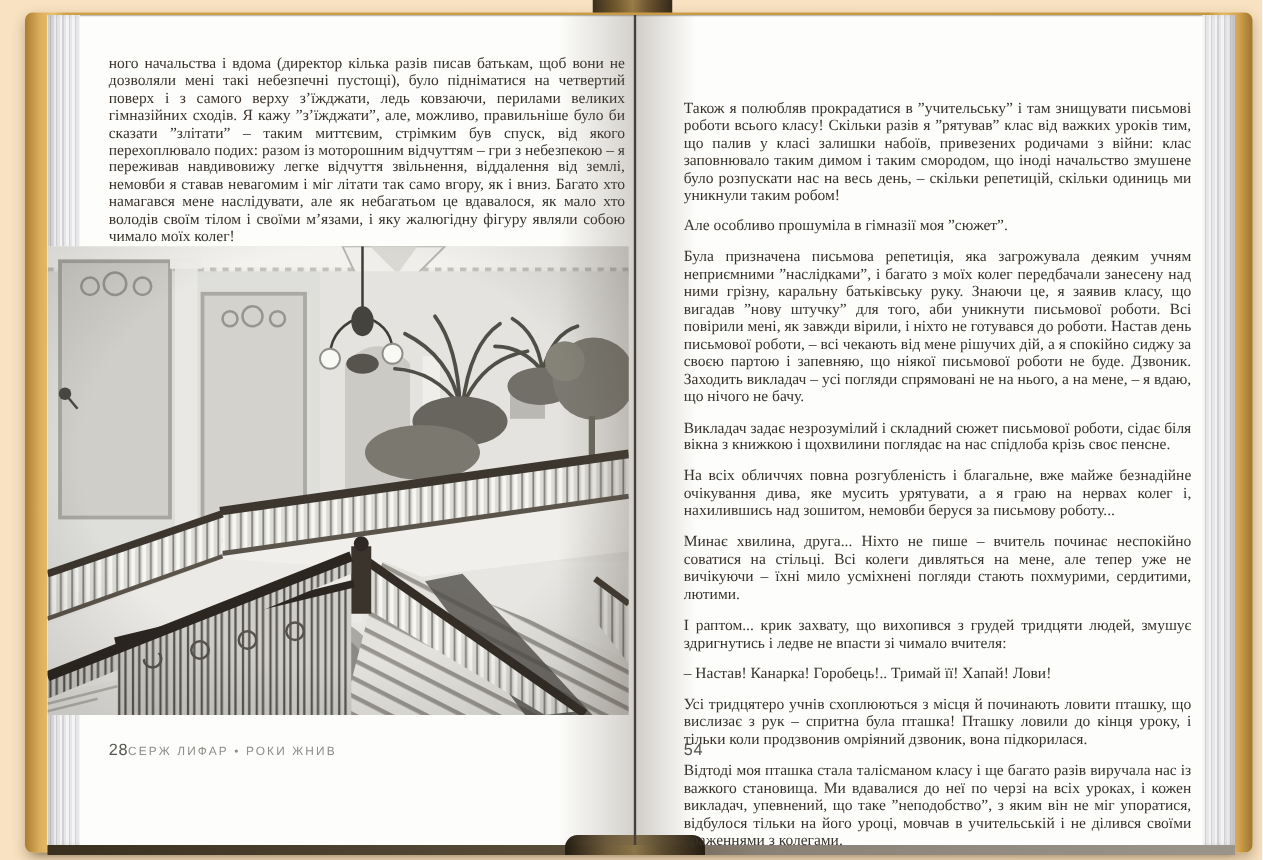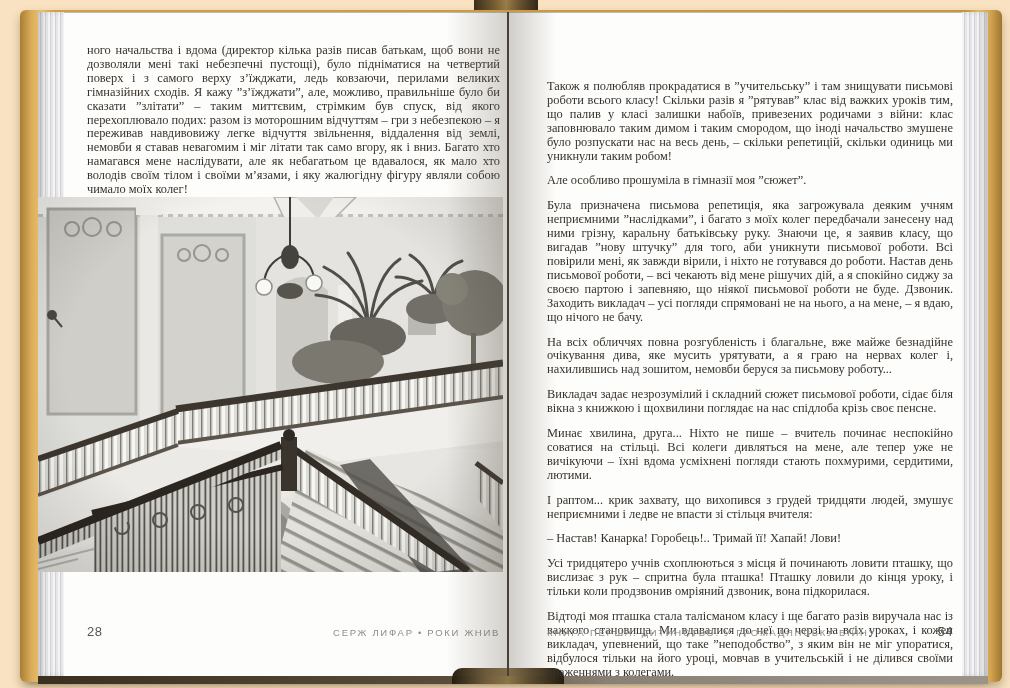--- a/index.html
+++ b/index.html
@@ -56,21 +56,21 @@
   
   .body-copy{color:#38322b;font-size:12.4px;line-height:13.9px;text-align:justify;}
   .body-copy p{margin:0 0 11px;}
   .left-text{position:absolute;left:87px;top:44px;width:413px;}
   .right-text{position:absolute;left:547px;top:44px;width:406px;margin-top:36px;}
   .photo{
     position:absolute;left:38px;top:197px;width:465px;height:375px;
   }
   .photo svg{display:block;width:100%;height:100%;}
   .footer{
-    position:absolute;top:624px;display:flex;justify-content:space-between;align-items:baseline;
+    position:absolute;top:592px;display:flex;align-items:baseline;
   }
   .footer-left{left:87px;width:413px;}
   .footer-right{left:547px;width:406px;}
   .pagenum{font-family:"Liberation Sans",sans-serif;font-size:13px;color:#545450;letter-spacing:.5px;}
   .running{font-family:"Liberation Sans",sans-serif;font-size:9.5px;color:#8f8d8a;letter-spacing:1.7px;white-space:nowrap;}
 </style>
 </head>
 <body>
 
 <div class="scene">
@@ -219,28 +219,27 @@
 
   <div class="gutter-shade-l"></div>
   <div class="gutter-shade-r"></div>
   <div class="gutter"></div>
 
   <div>
     <div class="right-text body-copy">
         <p>Також я полюбляв прокрадатися в ”учительську” і там знищувати письмові роботи всього класу! Скільки разів я ”рятував” клас від важких уроків тим, що палив у класі залишки набоїв, привезених родичами з війни: клас заповнювало таким димом і таким смородом, що іноді начальство змушене було розпускати нас на весь день, – скільки репетицій, скільки одиниць ми уникнули таким робом!</p>
         <p>Але особливо прошуміла в гімназії моя ”сюжет”.</p>
         <p>Була призначена письмова репетиція, яка загрожувала деяким учням неприємними ”наслідками”, і багато з моїх колег передбачали занесену над ними грізну, каральну батьківську руку. Знаючи це, я заявив класу, що вигадав ”нову штучку” для того, аби уникнути письмової роботи. Всі повірили мені, як завжди вірили, і ніхто не готувався до роботи. Настав день письмової роботи, – всі чекають від мене рішучих дій, а я спокійно сиджу за своєю партою і запевняю, що ніякої письмової роботи не буде. Дзвоник. Заходить викладач – усі погляди спрямовані не на нього, а на мене, – я вдаю, що нічого не бачу.</p>
+        <p>Викладач задає незрозумілий і складний сюжет письмової роботи, сідає біля вікна з книжкою і щохвилини поглядає на нас спідлоба крізь своє пенсне.</p>
         <p>На всіх обличчях повна розгубленість і благальне, вже майже безнадійне очікування дива, яке мусить урятувати, а я граю на нервах колег і, нахилившись над зошитом, немовби беруся за письмову роботу...</p>
-        <p>Викладач задає незрозумілий і складний сюжет письмової роботи, сідає біля вікна з книжкою і щохвилини поглядає на нас спідлоба крізь своє пенсне.</p>
-        <p>Минає хвилина, друга... Ніхто не пише – вчитель починає неспокійно соватися на стільці. Всі колеги дивляться на мене, але тепер уже не вичікуючи – їхні вдома усміхнені погляди стають похмурими, сердитими, лютими.</p>
-        <p>І раптом... крик захвату, що вихопився з грудей тридцяти людей, змушує неприємними і ледве не впасти зі стільця вчителя:</p>
+        <p>Минає хвилина, друга... Ніхто не пише – вчитель починає неспокійно соватися на стільці. Всі колеги дивляться на мене, але тепер уже не вичікуючи – їхні мило усміхнені погляди стають похмурими, сердитими, лютими.</p>
+        <p>І раптом... крик захвату, що вихопився з грудей тридцяти людей, змушує здригнутись і ледве не впасти зі чимало вчителя:</p>
         <p>– Настав! Канарка! Горобець!.. Тримай її! Хапай! Лови!</p>
         <p>Усі тридцятеро учнів схоплюються з місця й починають ловити пташку, що вислизає з рук – спритна була пташка! Пташку ловили до кінця уроку, і тільки коли продзвонив омріяний дзвоник, вона підкорилася.</p>
         <p>Відтоді моя пташка стала талісманом класу і ще багато разів виручала нас із важкого становища. Ми вдавалися до неї по черзі на всіх уроках, і кожен викладач, упевнений, що таке ”неподобство”, з яким він не міг упоратися, відбулося тільки на його уроці, мовчав в учительській і не ділився своїми враженнями з колегами.</p>
       </div>
 
     <div class="footer footer-right">
-      <span class="running">КНИГА ПЕРША. ДИТИНСТВО. У ГРОМАДЯНСЬКУ ВІЙНУ</span>
       <span class="pagenum">54</span>
     </div>
   </div>
 
 </div>
 
 </body></html>

